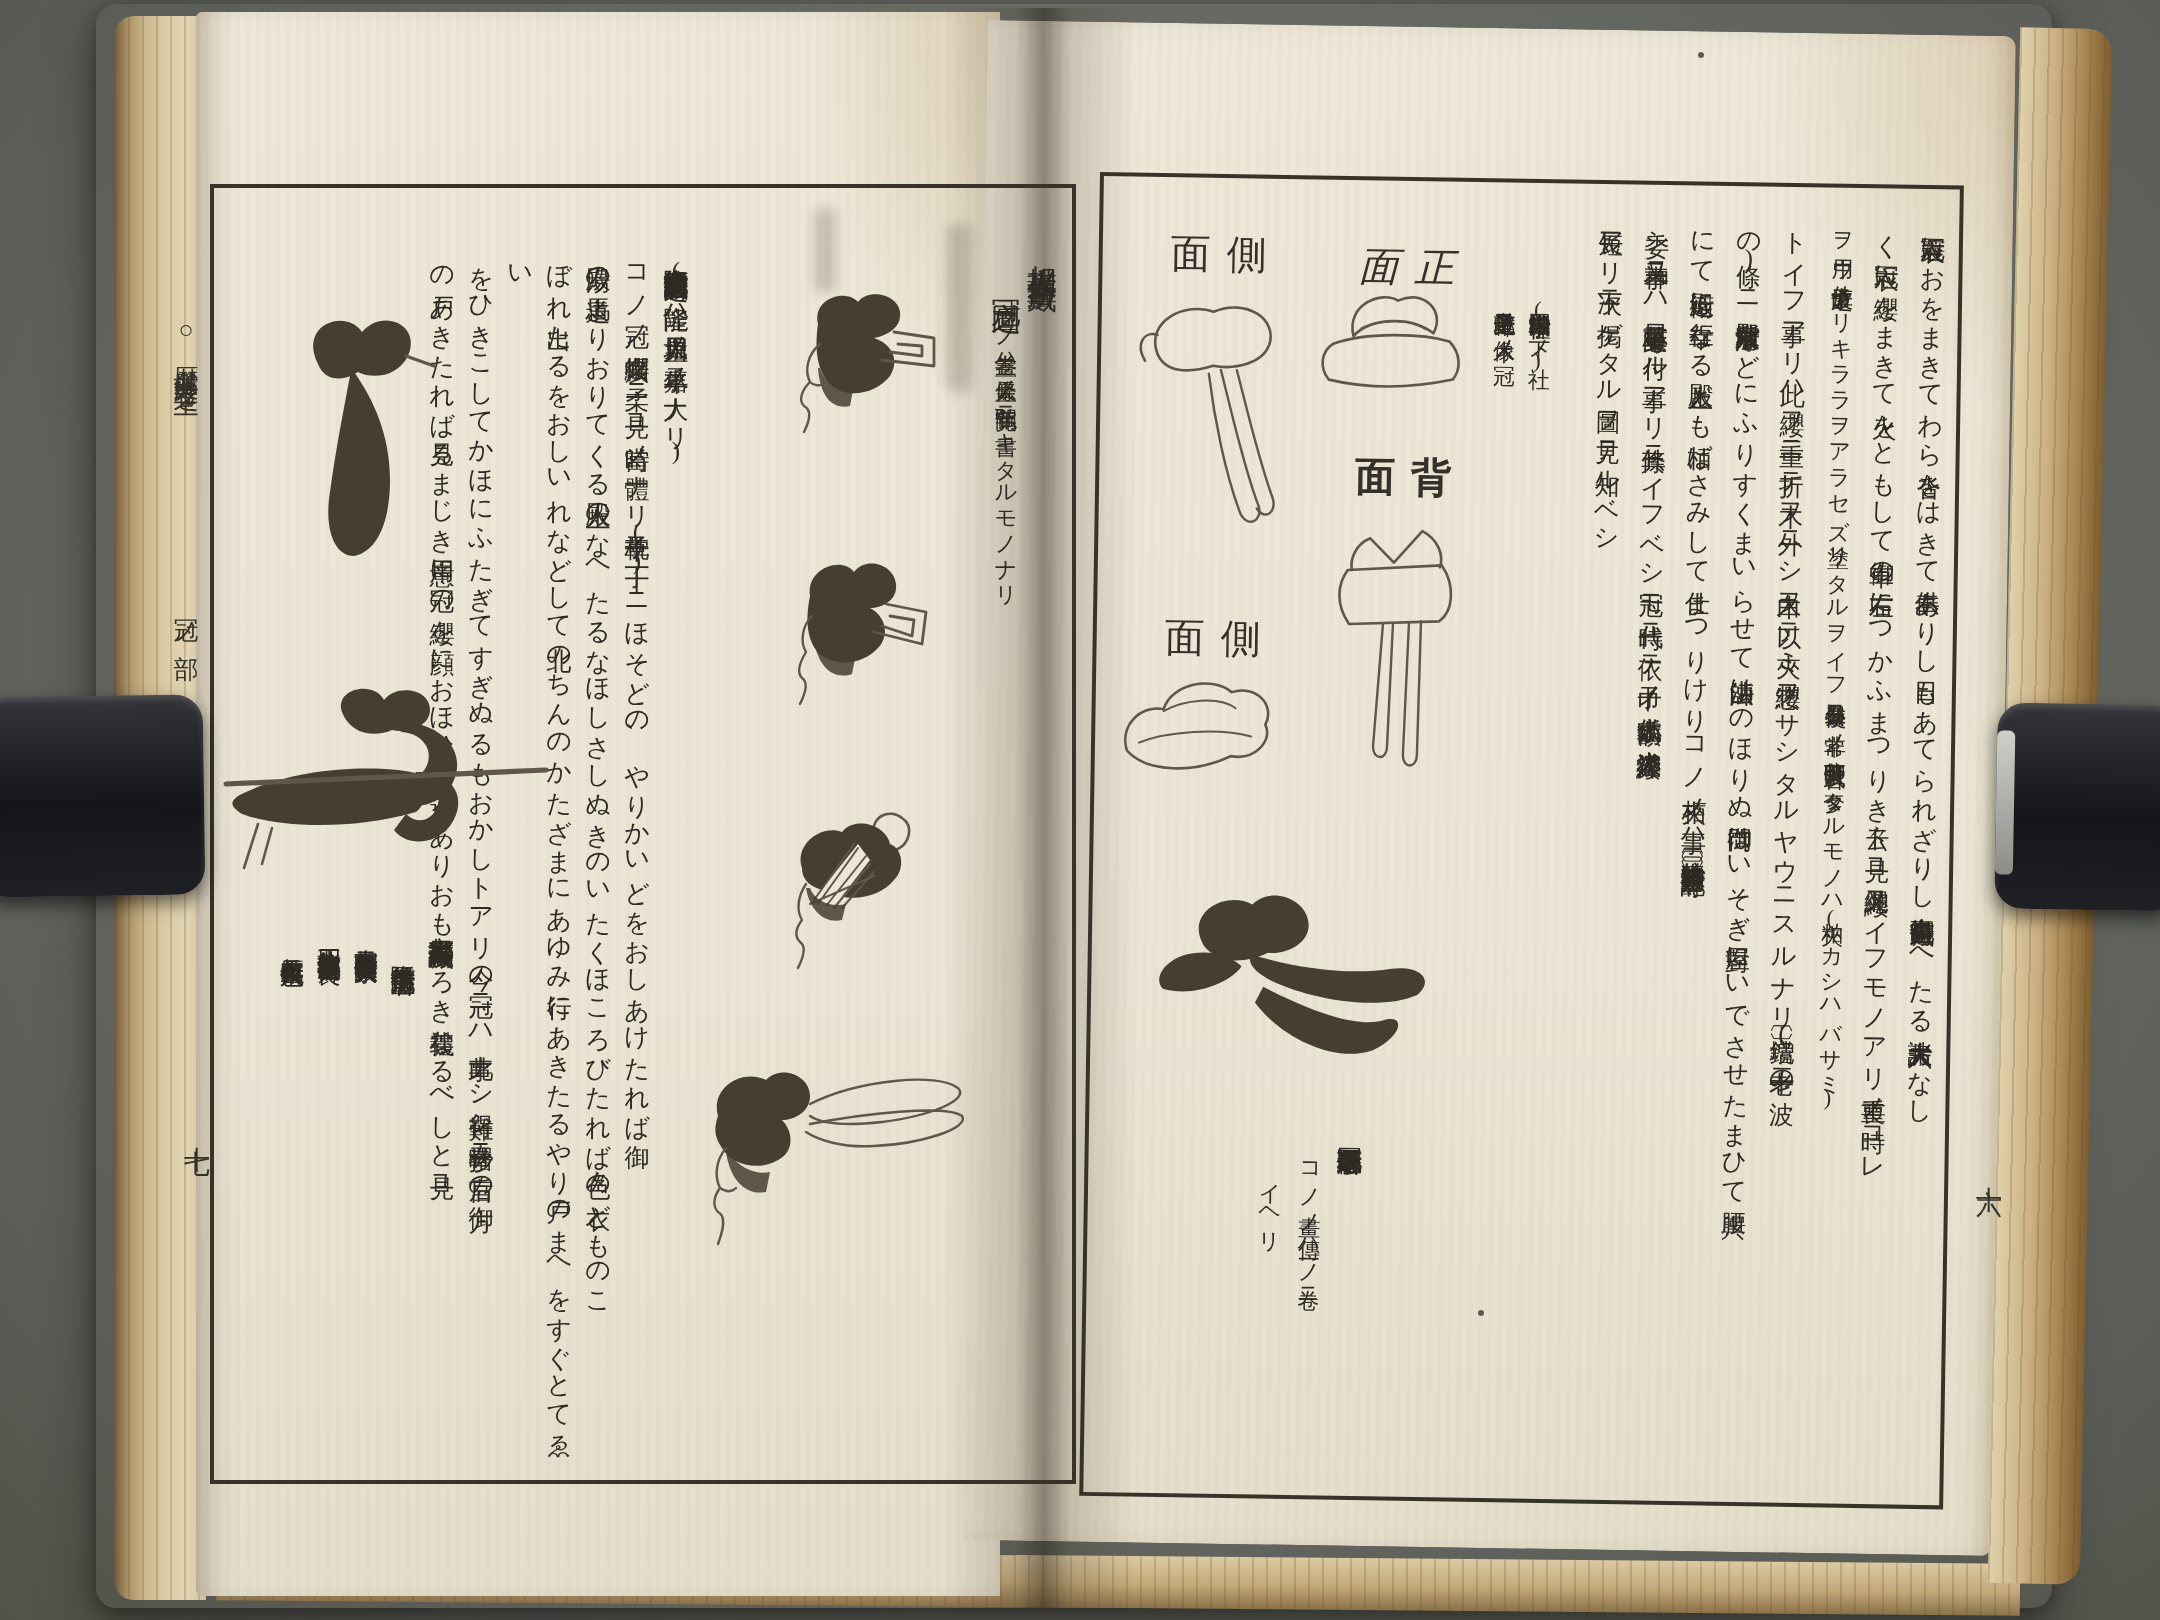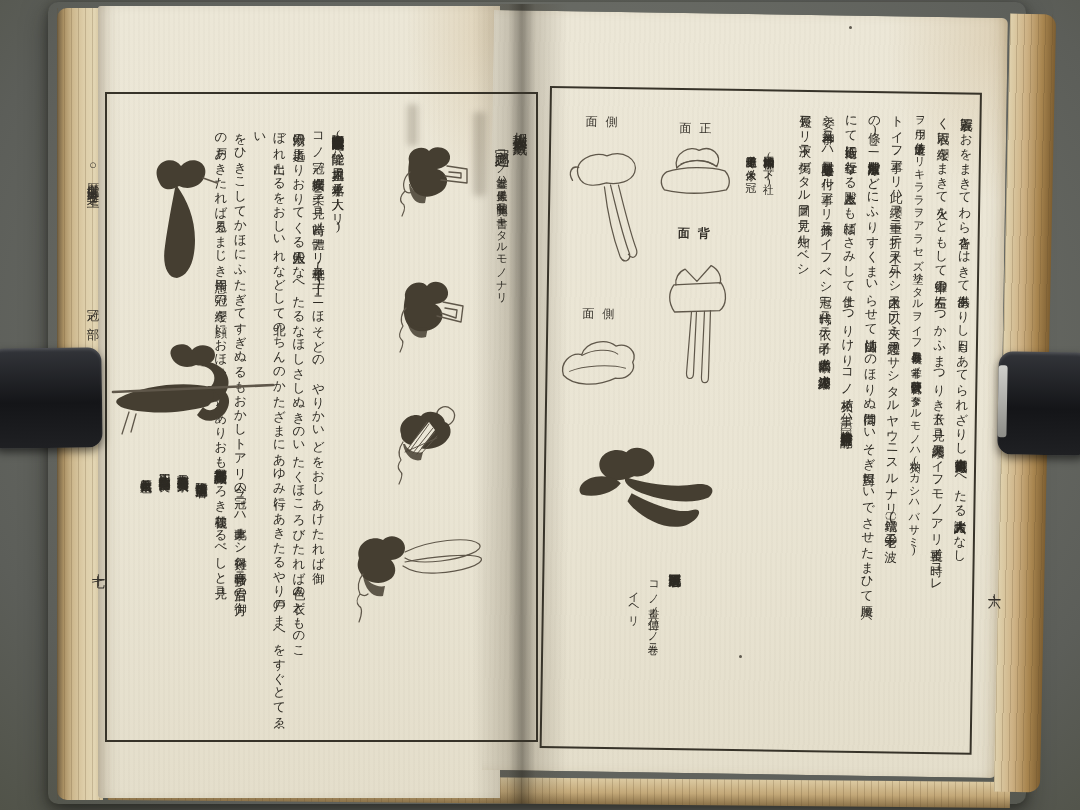--- a/index.html
+++ b/index.html
@@ -53,21 +53,21 @@
   .lp-bottom p:nth-child(1){font-size:13px;}
   .lp-bottom p:nth-child(2){text-indent:14px;font-size:12.5px;}
   .lp-bottom p:nth-child(3){text-indent:7px;}
   .lp-bottom p:nth-child(4){text-indent:7px;}
   .lp-bottom p:nth-child(5){text-indent:11px;}
   .rp-cap p{font-size:11px;line-height:17.5px;letter-spacing:.2px;}
   .rp-cap3 p{font-size:11px;line-height:20px;}
   .rp-cap3 p:nth-child(1){font-size:13px;}
   .rp-cap3 p:nth-child(2){text-indent:10px;}
   .rp-cap3 p:nth-child(3){text-indent:20px;}
-  .hlabel{direction:rtl;unicode-bidi:bidi-override;font-size:12px;letter-spacing:8px;
+  .hlabel{direction:rtl;unicode-bidi:bidi-override;font-size:20px;letter-spacing:8px;
     color:#35312a;white-space:nowrap;}
   .margintitle{font-size:12.5px;letter-spacing:1.5px;color:#34302a;}
   .pagenum{font-size:13px;letter-spacing:2px;color:#34302a;}
   .header1{font-size:15px;letter-spacing:1.5px;}
   .header2 .big{font-size:15px;letter-spacing:1.5px;}
   .header2 .small{font-size:11px;letter-spacing:.2px;}
   .smudge{filter:blur(3px);background:rgba(112,104,86,.30);border-radius:4px;}
   .speck{width:3px;height:3px;border-radius:50%;background:#3c372e;opacity:.8;}
   svg{display:block;overflow:visible;}
   .ink{fill:#453e31;}
@@ -170,21 +170,21 @@
       <p>委シ又神事ニハ日蔭蔓心葉等ヲ付ル事アリ其條ニイフベシ冠モ時代ニ依テ巾子ノ大小高低額ノ大小淺深笄纓ノ</p>
       <p>長短アリ次下ニ掲ゲタル圖ヲ見テ知ルベシ</p>
     </div>
 
     <div class="abs cols rp-cap" style="left:188px;top:56px;width:38px;height:220px;">
       <p>山城國宇治郡宇治神社(下ノ社)</p>
       <p>莵道稚郎子皇子ノ木像ノ冠</p>
     </div>
 
     <div class="abs hlabel" style="left:34px;top:25px;">側面</div>
-    <div class="abs hlabel" style="left:128px;top:30px;">正面</div>
+    <div class="abs hlabel" style="left:128px;top:30px;font-style:italic;">正面</div>
     <div class="abs hlabel" style="left:128px;top:135px;font-weight:bold;">背面</div>
     <div class="abs hlabel" style="left:34px;top:217px;">側面</div>
 
     <svg class="abs" style="left:106px;top:52px;" width="78" height="56" viewBox="0 0 78 56">
       <path class="line" stroke-width="1.3" d="M20,26 C16,10 34,3 42,8 C54,2 66,12 60,24 M20,26 C28,17 48,15 60,24"></path>
       <path class="line" stroke-width="1.3" d="M10,30 C26,24 54,24 68,28 C74,34 74,42 70,47 C48,52 26,52 8,48 C3,42 4,34 10,30 Z"></path>
       <path class="line" stroke-width="1" d="M24,22 C34,17 48,17 56,22"></path>
     </svg>
     <svg class="abs" style="left:14px;top:56px;" width="90" height="128" viewBox="0 0 90 128">
       <path class="line" stroke-width="1.3" d="M14,32 C8,16 28,6 42,11 C58,4 74,14 70,27 C67,36 54,40 42,38 C30,42 18,42 14,32 Z"></path>

